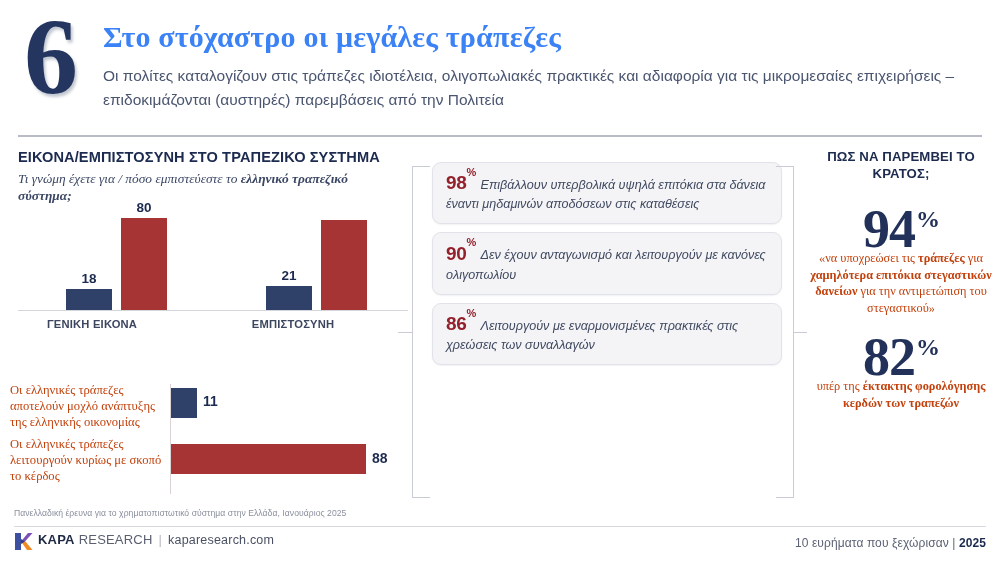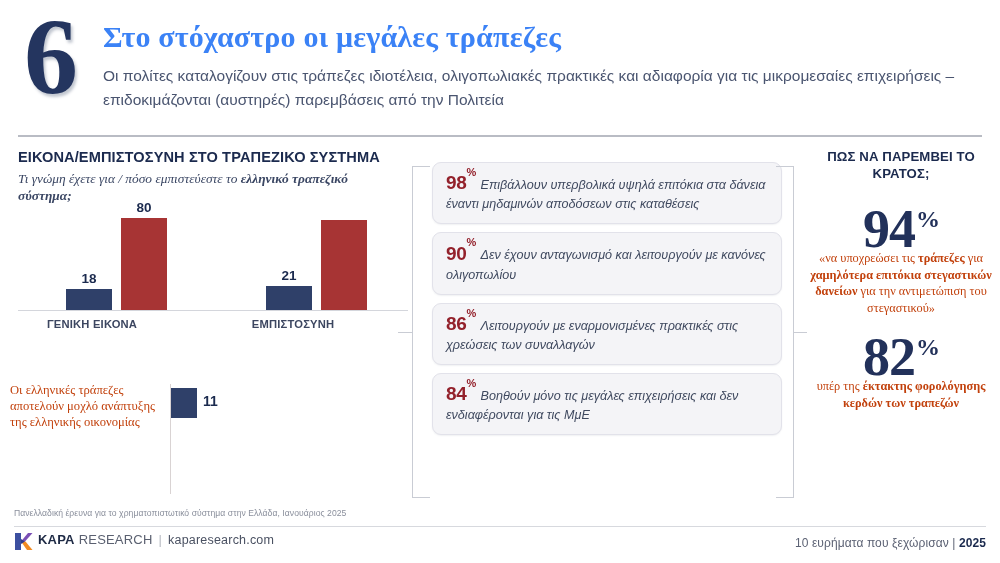--- a/index.html
+++ b/index.html
@@ -200,20 +200,25 @@
 
   <div class="hbars">
     <div class="hb-axis"></div>
 
     <div class="hb-row" style="top:0;">
       <div class="hb-text">Οι ελληνικές τράπεζες αποτελούν μοχλό ανάπτυξης της ελληνικής οικονομίας</div>
       <div class="hb-rect navy" style="top:6px;width:26px;"></div>
       <div class="hb-val" style="left:193px;top:11px;">11</div>
     </div>
 
+    <div class="hb-row" style="top:54px;">
+      <div class="hb-text">Οι ελληνικές τράπεζες λειτουργούν κυρίως με σκοπό το κέρδος</div>
+      <div class="hb-rect red" style="top:8px;width:195px;"></div>
+      <div class="hb-val" style="left:362px;top:14px;">88</div>
+    </div>
   </div>
 
   <div class="src">Πανελλαδική έρευνα για το χρηματοπιστωτικό σύστημα στην Ελλάδα, Ιανουάριος 2025</div>
 
   <div class="bracket">
     <div class="bk-v" style="left:412px;top:166px;height:332px;"></div>
     <div class="bk-h" style="left:412px;top:166px;width:18px;"></div>
     <div class="bk-h" style="left:412px;top:497px;width:18px;"></div>
     <div class="bk-h" style="left:398px;top:332px;width:14px;"></div>
   </div>
@@ -223,24 +228,20 @@
       <span class="pct"><span>98</span><sup>%</sup></span>
       <span class="txt">Επιβάλλουν υπερβολικά υψηλά επιτόκια στα δάνεια έναντι μηδαμινών αποδόσεων στις καταθέσεις</span>
     </div>
     <div class="card">
       <span class="pct"><span>90</span><sup>%</sup></span>
       <span class="txt">Δεν έχουν ανταγωνισμό και λειτουργούν με κανόνες ολιγοπωλίου</span>
     </div>
     <div class="card">
       <span class="pct"><span>86</span><sup>%</sup></span>
       <span class="txt">Λειτουργούν με εναρμονισμένες πρακτικές στις χρεώσεις των συναλλαγών</span>
-    </div>
-    <div class="card">
-      <span class="pct"><span>84</span><sup>%</sup></span>
-      <span class="txt">Βοηθούν μόνο τις μεγάλες επιχειρήσεις και δεν ενδιαφέρονται για τις ΜμΕ</span>
     </div>
   </div>
 
   <div class="bracket">
     <div class="bk-v" style="left:793px;top:166px;height:332px;"></div>
     <div class="bk-h" style="left:776px;top:166px;width:18px;"></div>
     <div class="bk-h" style="left:776px;top:497px;width:18px;"></div>
     <div class="bk-h" style="left:793px;top:332px;width:14px;"></div>
   </div>
 

